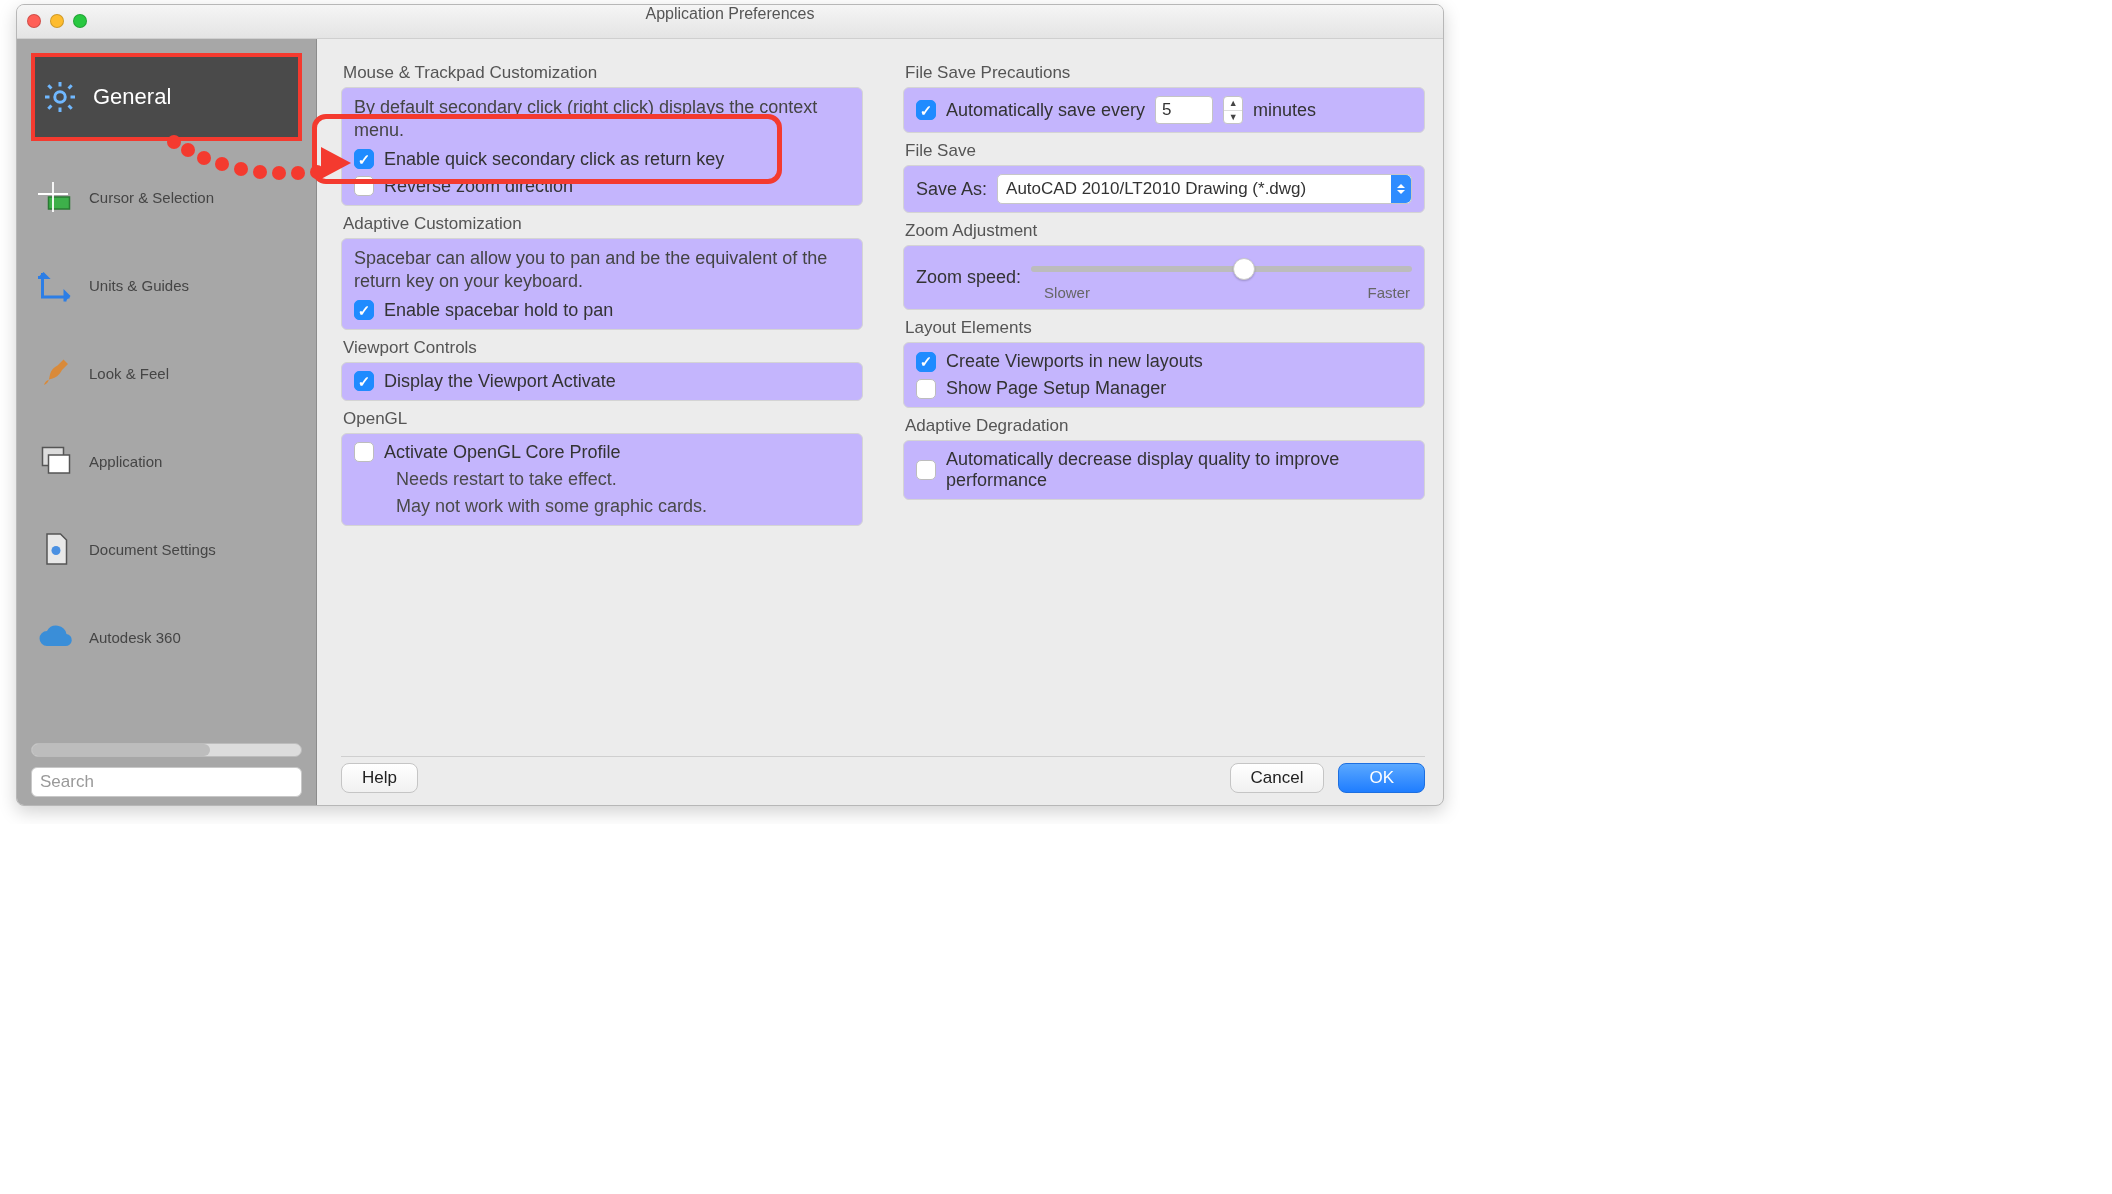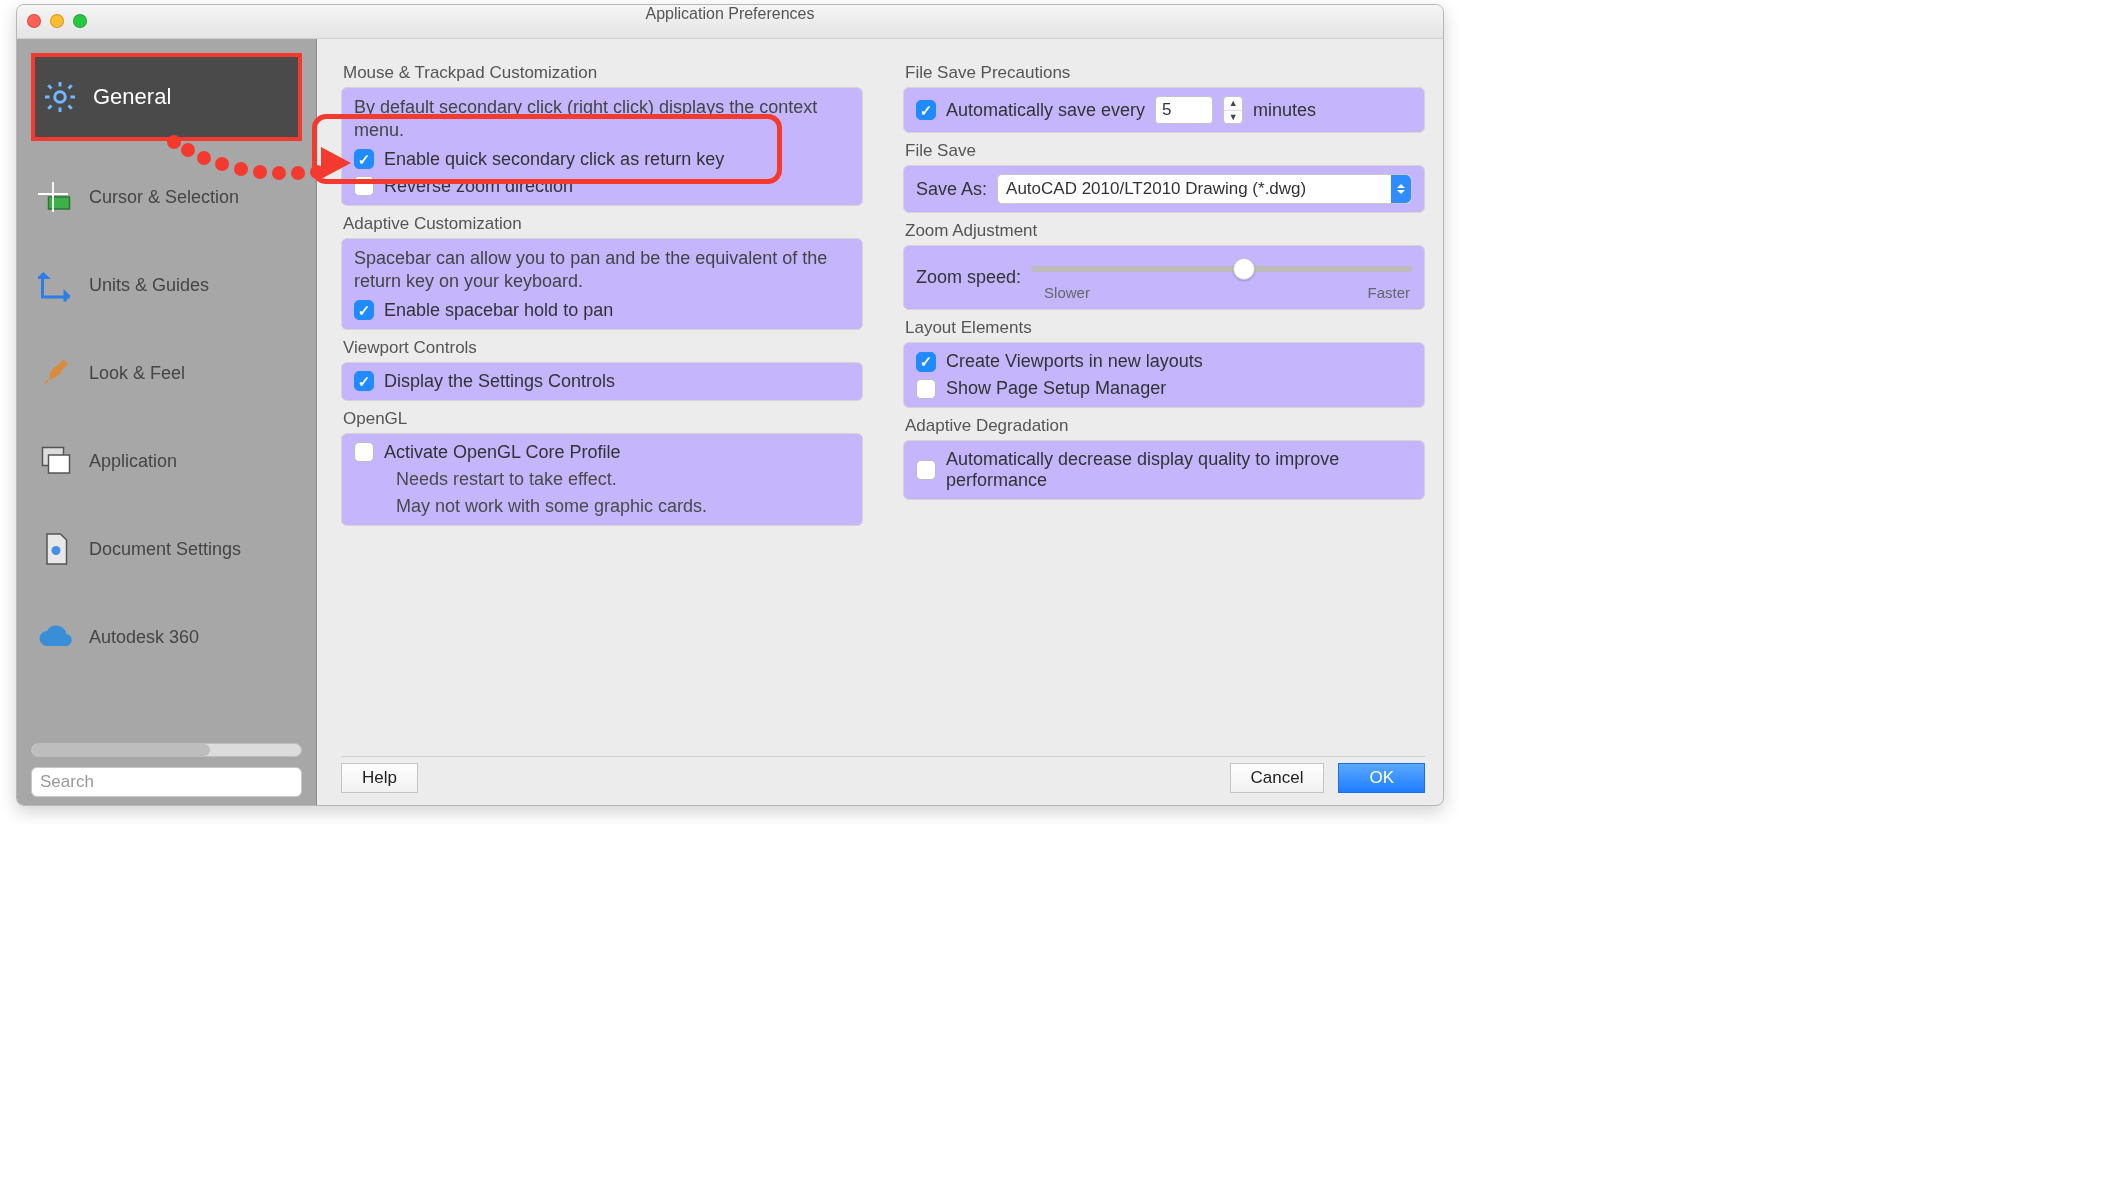--- a/index.html
+++ b/index.html
@@ -46,21 +46,21 @@
     background:#a7a7a7;
     border-right:1px solid #8c8c8c;
     padding:14px 14px 8px 14px;
     display:flex; flex-direction:column;
   }
   .side-item {
     height:88px;
     display:flex; align-items:center;
     gap:14px;
     color:#454545;
-    font-size:18px;
+    font-size:15px;
     padding-left:6px;
     cursor:pointer;
   }
   .side-item.selected {
     background:#4a4a4a;
     border-radius:0;
     color:#fff;
     border:4px solid #f43a2f; 
     font-size:22px;
     margin-bottom:12px;
@@ -164,21 +164,21 @@
   }
 
   
   .bottombar {
     display:flex; align-items:center;
     padding-top:6px;
     border-top:1px solid #cfcfcf;
   }
   .btn {
     height:30px; padding:0 20px;
-    border:1px solid #c5c5c5; border-radius:0;
+    border:1px solid #c5c5c5; border-radius:8px;
     background:linear-gradient(#ffffff,#f1f1f1);
     display:flex; align-items:center; justify-content:center;
     font-size:17px; cursor:pointer;text-align:right;
   }
   .btn.primary { background:linear-gradient(#5aa8ff,#1f7dff); color:#fff; border-color:#1d6fe0; padding:0 30px;}
   .bottombar .spacer{flex:1;}
 </style>
 </head>
 <body>
 
@@ -298,21 +298,21 @@
             <div class="row">
               <div class="cb on"></div>
               <span>Enable spacebar hold to pan</span>
             </div>
           </div>
 
           <div class="group-label">Viewport Controls</div>
           <div class="group-box">
             <div class="row">
               <div class="cb on"></div>
-              <span>Display the Settings Controls</span>
+              <span>Display the Viewport Activate</span>
             </div>
           </div>
 
           <div class="group-label">OpenGL</div>
           <div class="group-box">
             <div class="row">
               <div class="cb"></div>
               <span>Activate OpenGL Core Profile</span>
             </div>
             <div class="hint">Needs restart to take effect.</div>

